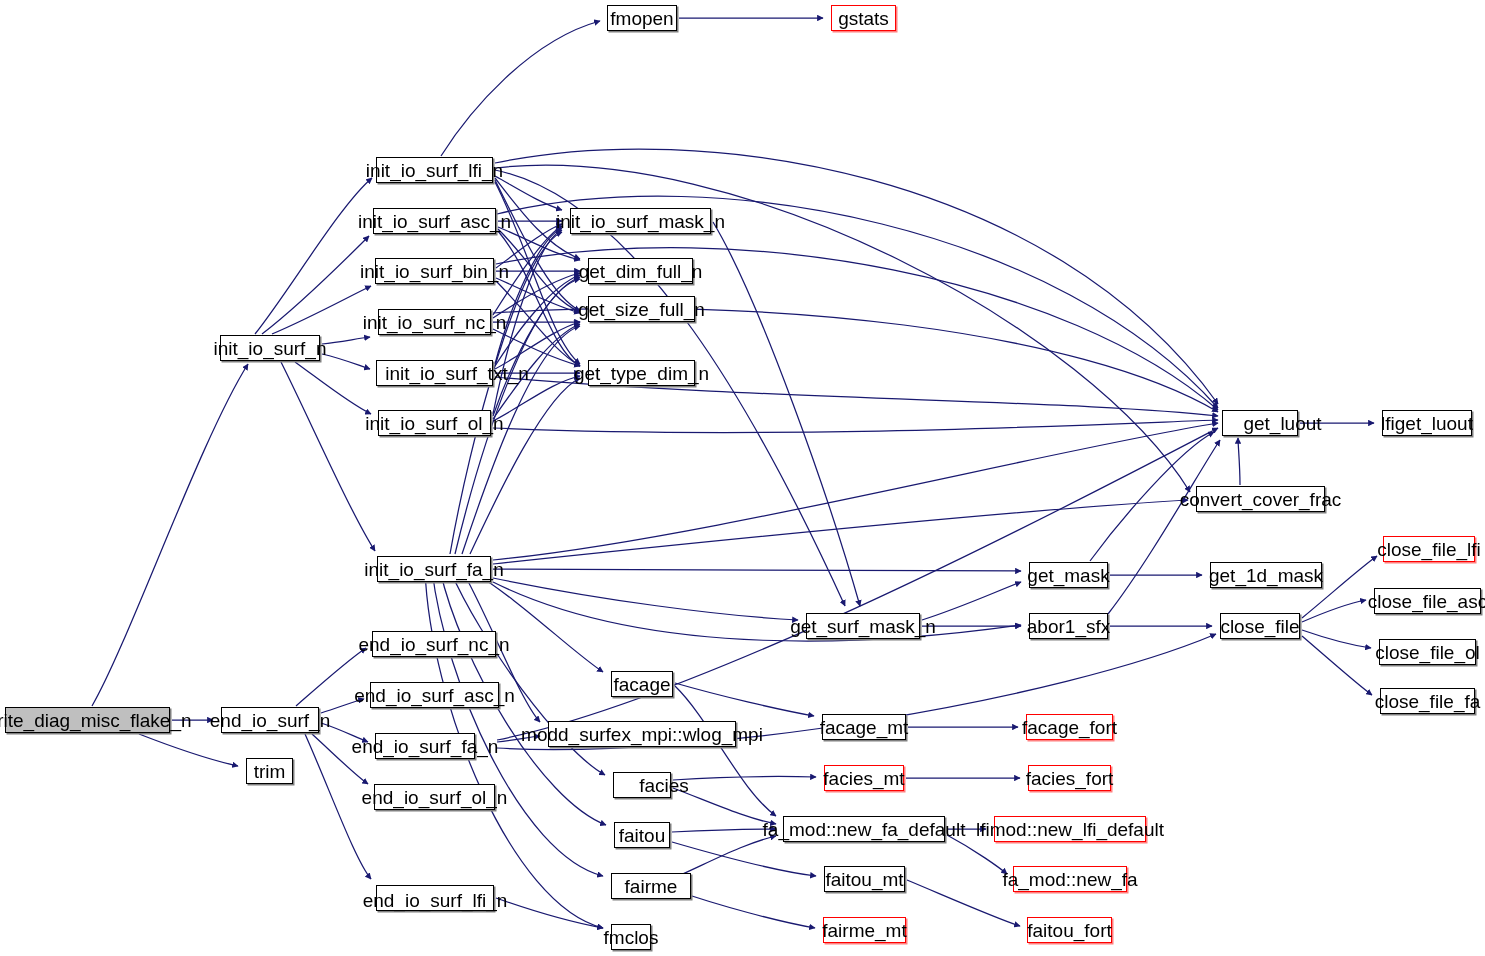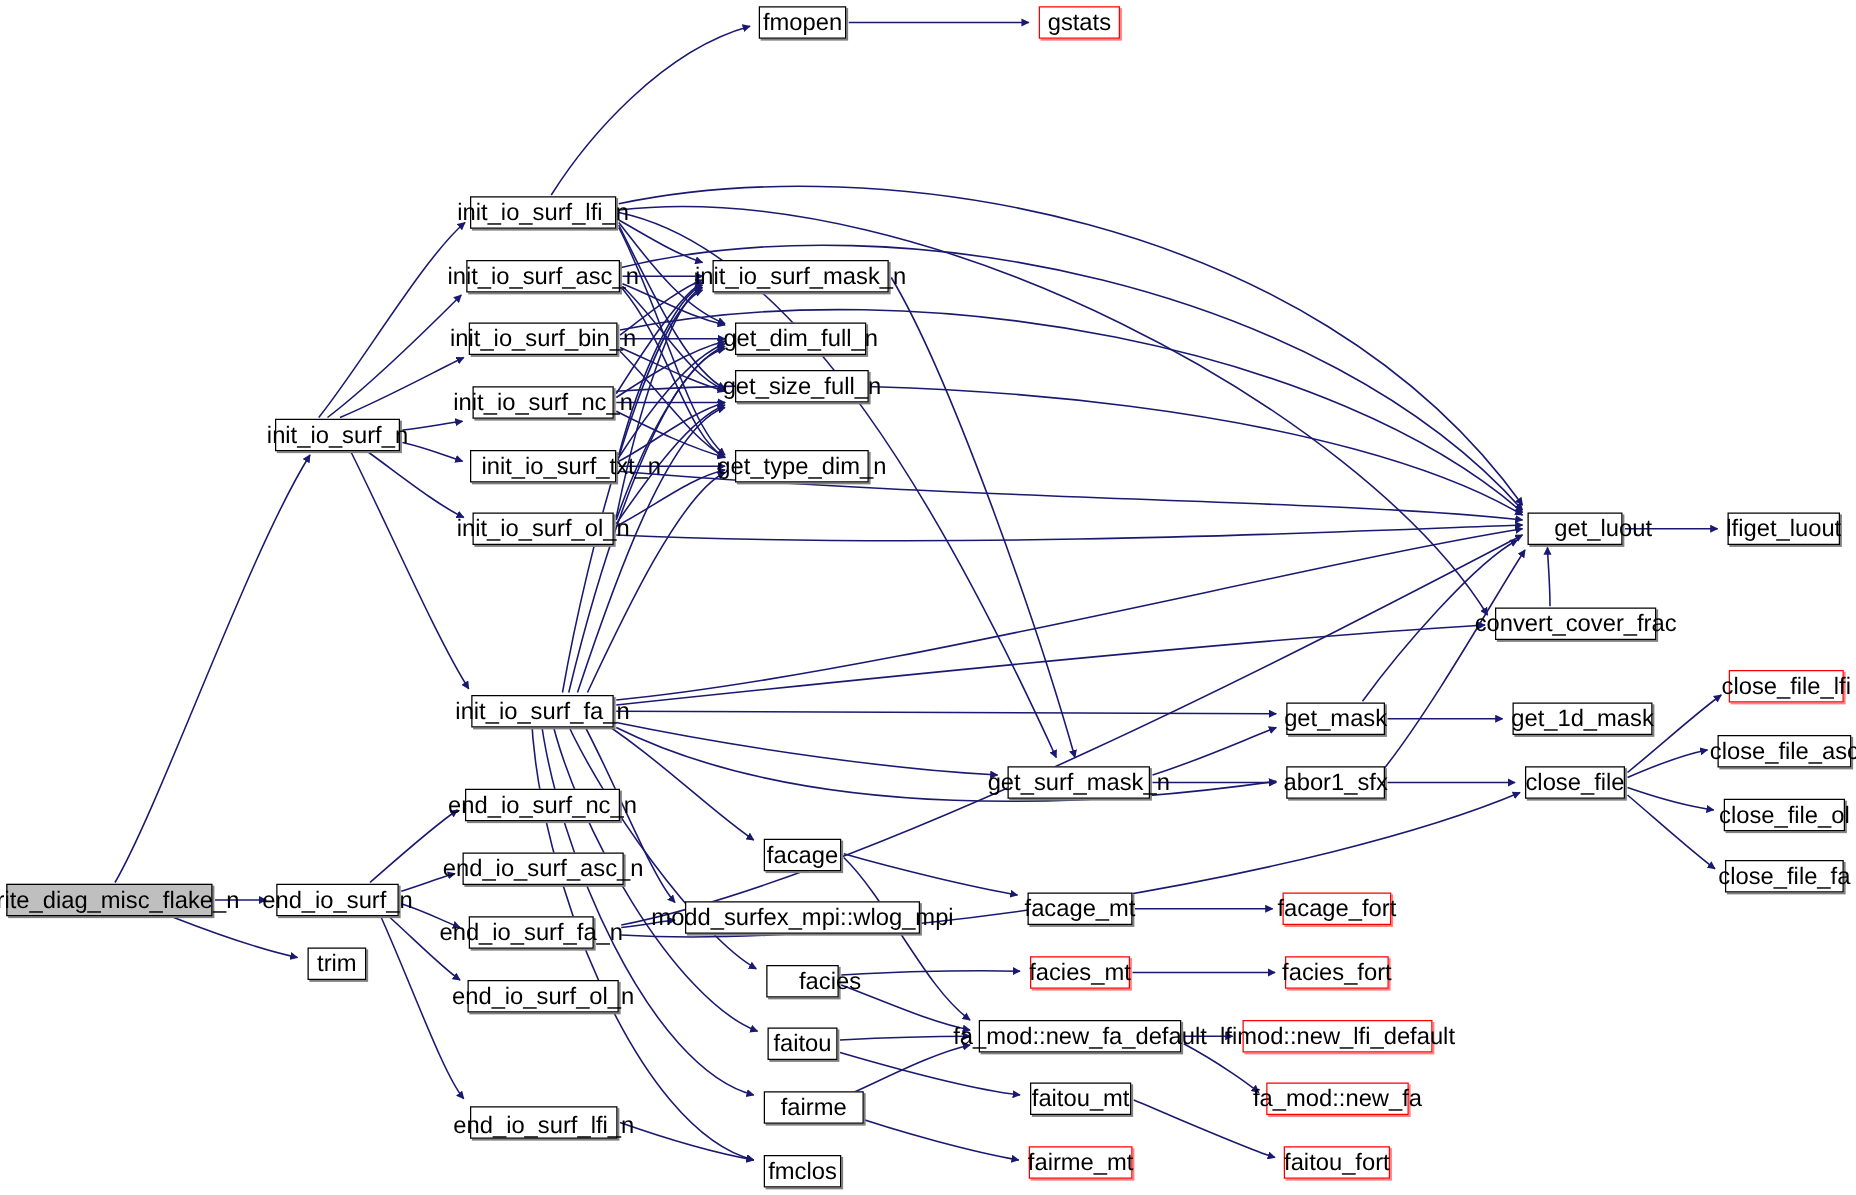--- a/index.html
+++ b/index.html
@@ -281,17 +281,17 @@
       </div>
       <div class="node" style="left: 376px; top: 885px; width: 118px; height: 26px; align-items: flex-end;">
         <span>end_io_surf_lfi_n</span>
       </div>
       <div class="node red" style="left: 823px; top: 917px; width: 83px; height: 26px;">
         <span>fairme_mt</span>
       </div>
       <div class="node red" style="left: 1027px; top: 917px; width: 85px; height: 26px;">
         <span>faitou_fort</span>
       </div>
-      <div class="node" style="left: 611px; top: 924px; width: 62px; height: 26px;">
+      <div class="node" style="left: 611px; top: 924px; width: 40px; height: 26px;">
         <span>fmclos</span>
       </div>
     </div>
 </div>
 
 </body></html>

